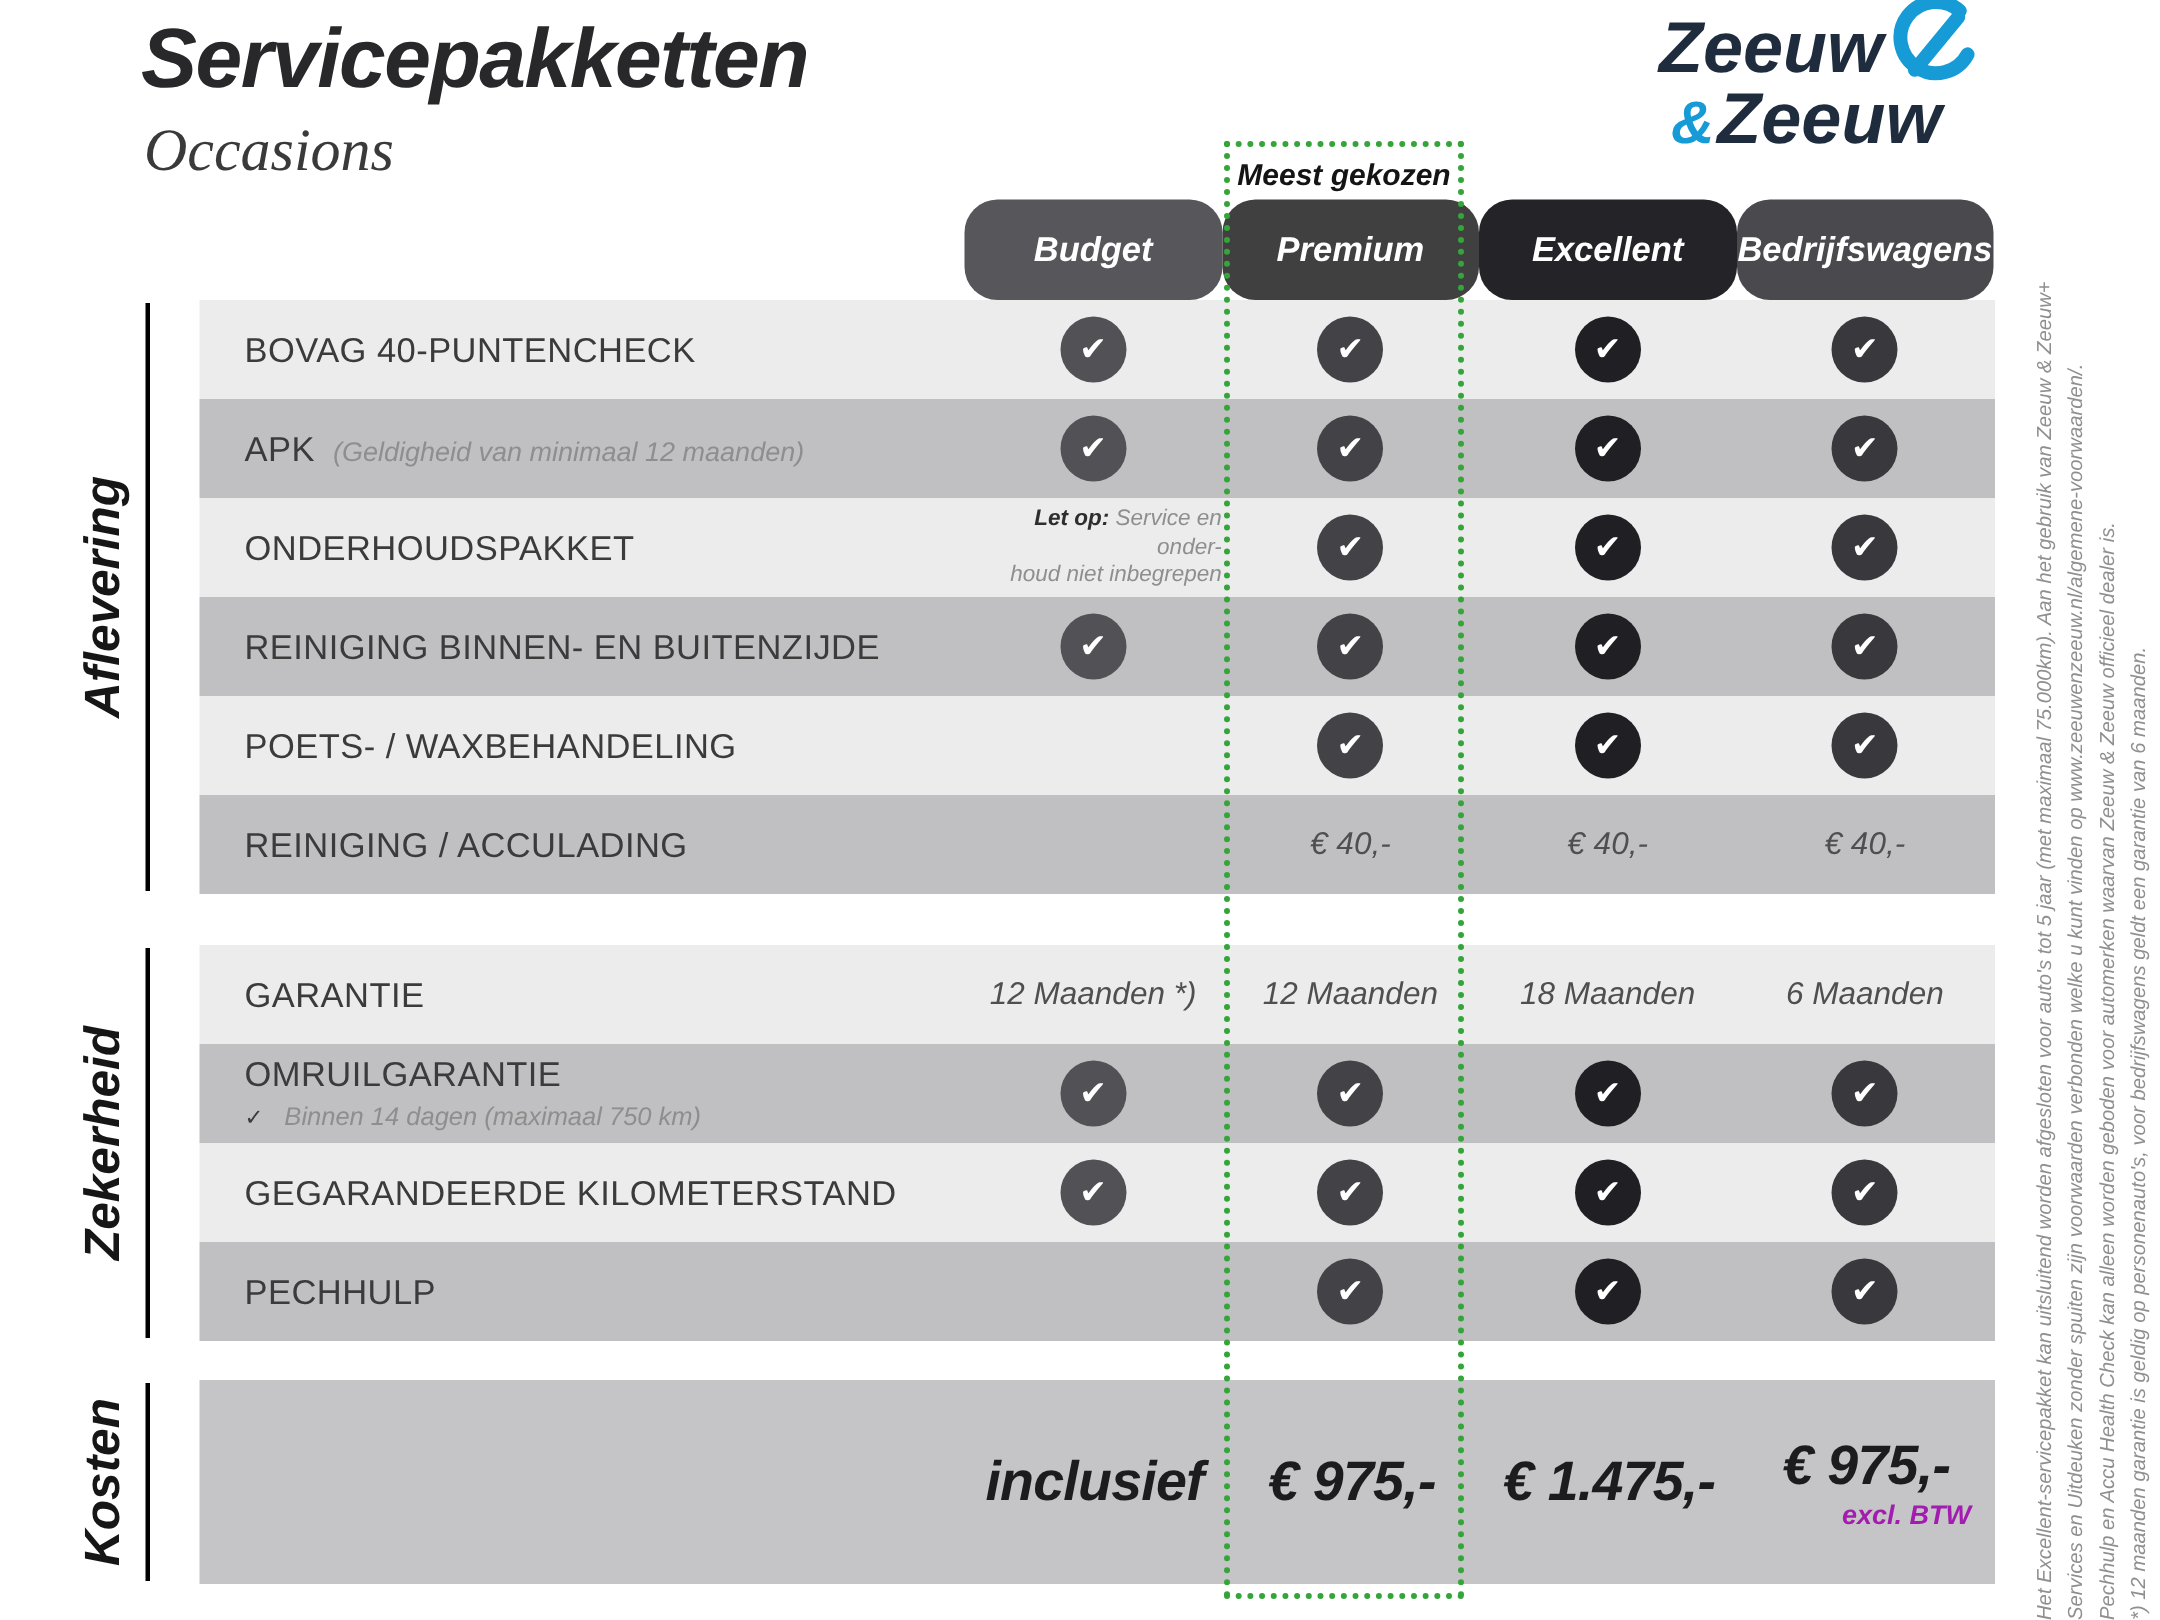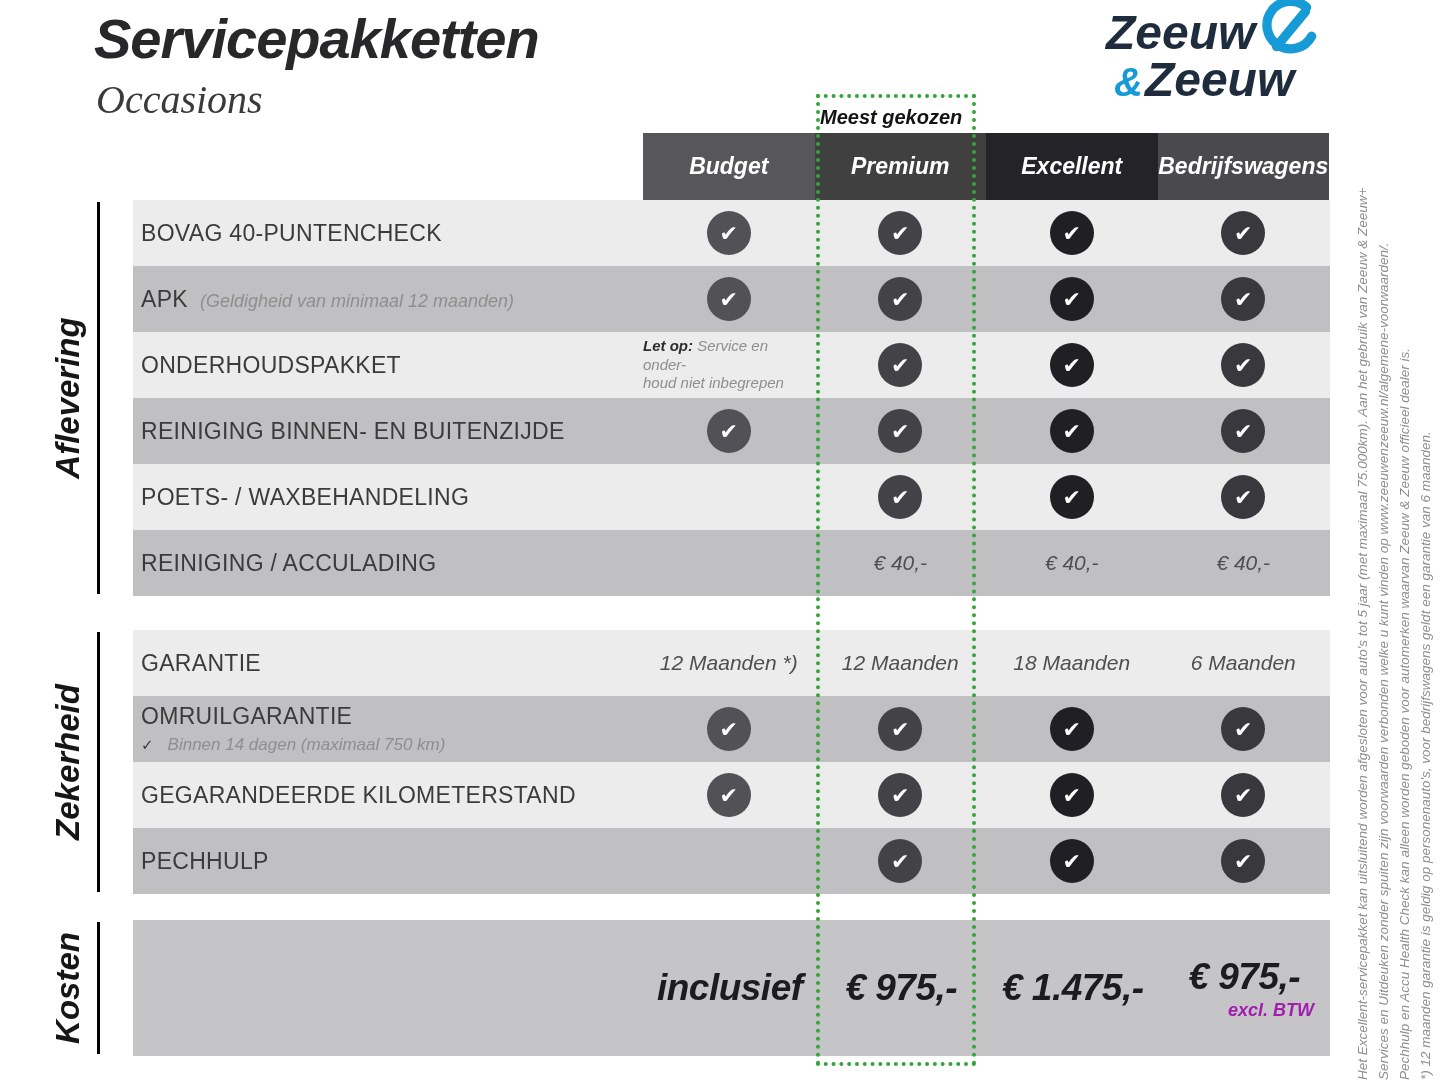--- a/index.html
+++ b/index.html
@@ -11,46 +11,46 @@
   .title{position:absolute;left:94px;top:6px;font-size:56px;font-weight:700;font-style:italic;color:#28282a;letter-spacing:-1px;}
   .subtitle{position:absolute;left:96px;top:76px;font-size:40px;font-style:italic;color:#3a3a3a;font-family:Liberation Serif, serif;}
   .logo{position:absolute;left:1106px;top:6px;color:#1e2c3e;}
   .logo-line1{display:flex;align-items:center;font-size:48px;font-weight:700;font-style:italic;line-height:1;}
   .logo-line2{display:flex;align-items:baseline;font-size:48px;font-weight:700;font-style:italic;line-height:1;margin-top:-4px;margin-left:8px;}
   .logo .amp{color:#179bd7;font-size:40px;margin-right:2px;font-style:italic;font-weight:700;}
   .logo svg{margin-left:4px;margin-top:-8px;}
   
   #table{position:absolute;left:133px;top:133px;width:1197px;}
   #col-headers{display:flex;margin-left:510px;height:67px;}
-  .col-header{width:171.5px;display:flex;align-items:center;justify-content:center;color:#fff;font-weight:700;font-style:italic;font-size:23px;}
+  .col-header{width:171.5px;display:flex;align-items:center;justify-content:center;color:#fff;font-weight:700;font-style:italic;font-size:23px;border-radius:22px;}
   .section{position:relative;}
   .section.aflevering{margin-bottom:34px;}
   .section.zekerheid{margin-bottom:26px;}
   .row{display:flex;height:66px;}
   .row.light{background:#ececed;}
   .row.dark{background:#c0c0c2;}
   .row.kosten-row{background:#c5c5c7;height:136px;justify-content:flex-end;}
-  .row-label{width:510px;display:flex;flex-direction:column;justify-content:center;padding-left:8px;box-sizing:border-box;}
+  .row-label{width:510px;display:flex;flex-direction:column;justify-content:center;padding-left:30px;box-sizing:border-box;}
   .label-line{display:flex;align-items:baseline;gap:12px;}
   .row-label .main{font-size:23px;color:#3b3b3b;letter-spacing:0.3px;}
   .inline-sub{font-size:18px;font-style:italic;color:#8e8e8e;}
   .subline{font-size:17px;font-style:italic;color:#8e8e8e;margin-top:5px;display:flex;gap:14px;align-items:baseline;}
   .subcheck{font-style:normal;color:#3b3b3b;font-size:15px;font-family:"DejaVu Sans",sans-serif;}
   .cell{width:171.5px;display:flex;flex-direction:column;align-items:center;justify-content:center;}
   .check-circle{width:44px;height:44px;border-radius:50%;color:#fff;display:flex;align-items:center;justify-content:center;font-size:22px;font-weight:700;font-family:"DejaVu Sans",sans-serif;}
   .cell-text{font-size:21px;font-style:italic;color:#4f4f4f;}
-  .note{font-size:15px;font-style:italic;color:#8e8e8e;text-align:left;line-height:1.25;}
+  .note{font-size:15px;font-style:italic;color:#8e8e8e;text-align:right;line-height:1.25;}
   .note b{color:#2e2e2e;font-style:italic;}
   .price{font-size:37px;font-weight:700;font-style:italic;color:#1c1c1e;letter-spacing:-0.5px;white-space:nowrap;}
   .price-sub{font-size:18px;font-weight:700;font-style:italic;color:#a21caf;margin-top:2px;align-self:flex-end;margin-right:16px;}
   .group-line{position:absolute;left:-36px;top:2px;bottom:2px;width:3px;background:#000;}
   .group-label{position:absolute;left:-65px;top:50%;transform:translate(-50%,-50%) rotate(-90deg);font-size:33px;font-weight:700;font-style:italic;color:#161616;white-space:nowrap;}
   
   #most-chosen-box{position:absolute;left:816px;top:94px;width:160px;height:972px;border:4px dotted #35a53a;box-sizing:border-box;z-index:5;pointer-events:none;}
-  #most-chosen-label{position:absolute;top:8px;left:0;right:0;font-size:20px;font-weight:700;font-style:italic;color:#141414;}
+  #most-chosen-label{position:absolute;top:8px;left:0;right:0;text-align:center;font-size:20px;font-weight:700;font-style:italic;color:#141414;}
   
   #footnotes{
     position:absolute;left:1352px;top:1080px;width:950px;height:84px;
     transform-origin:0 0;transform:rotate(-90deg);
     font-size:13.5px;font-style:italic;color:#8f8f8f;line-height:21px;
   }
   #footnotes div{white-space:nowrap;}
 </style>
 </head>
 <body>

